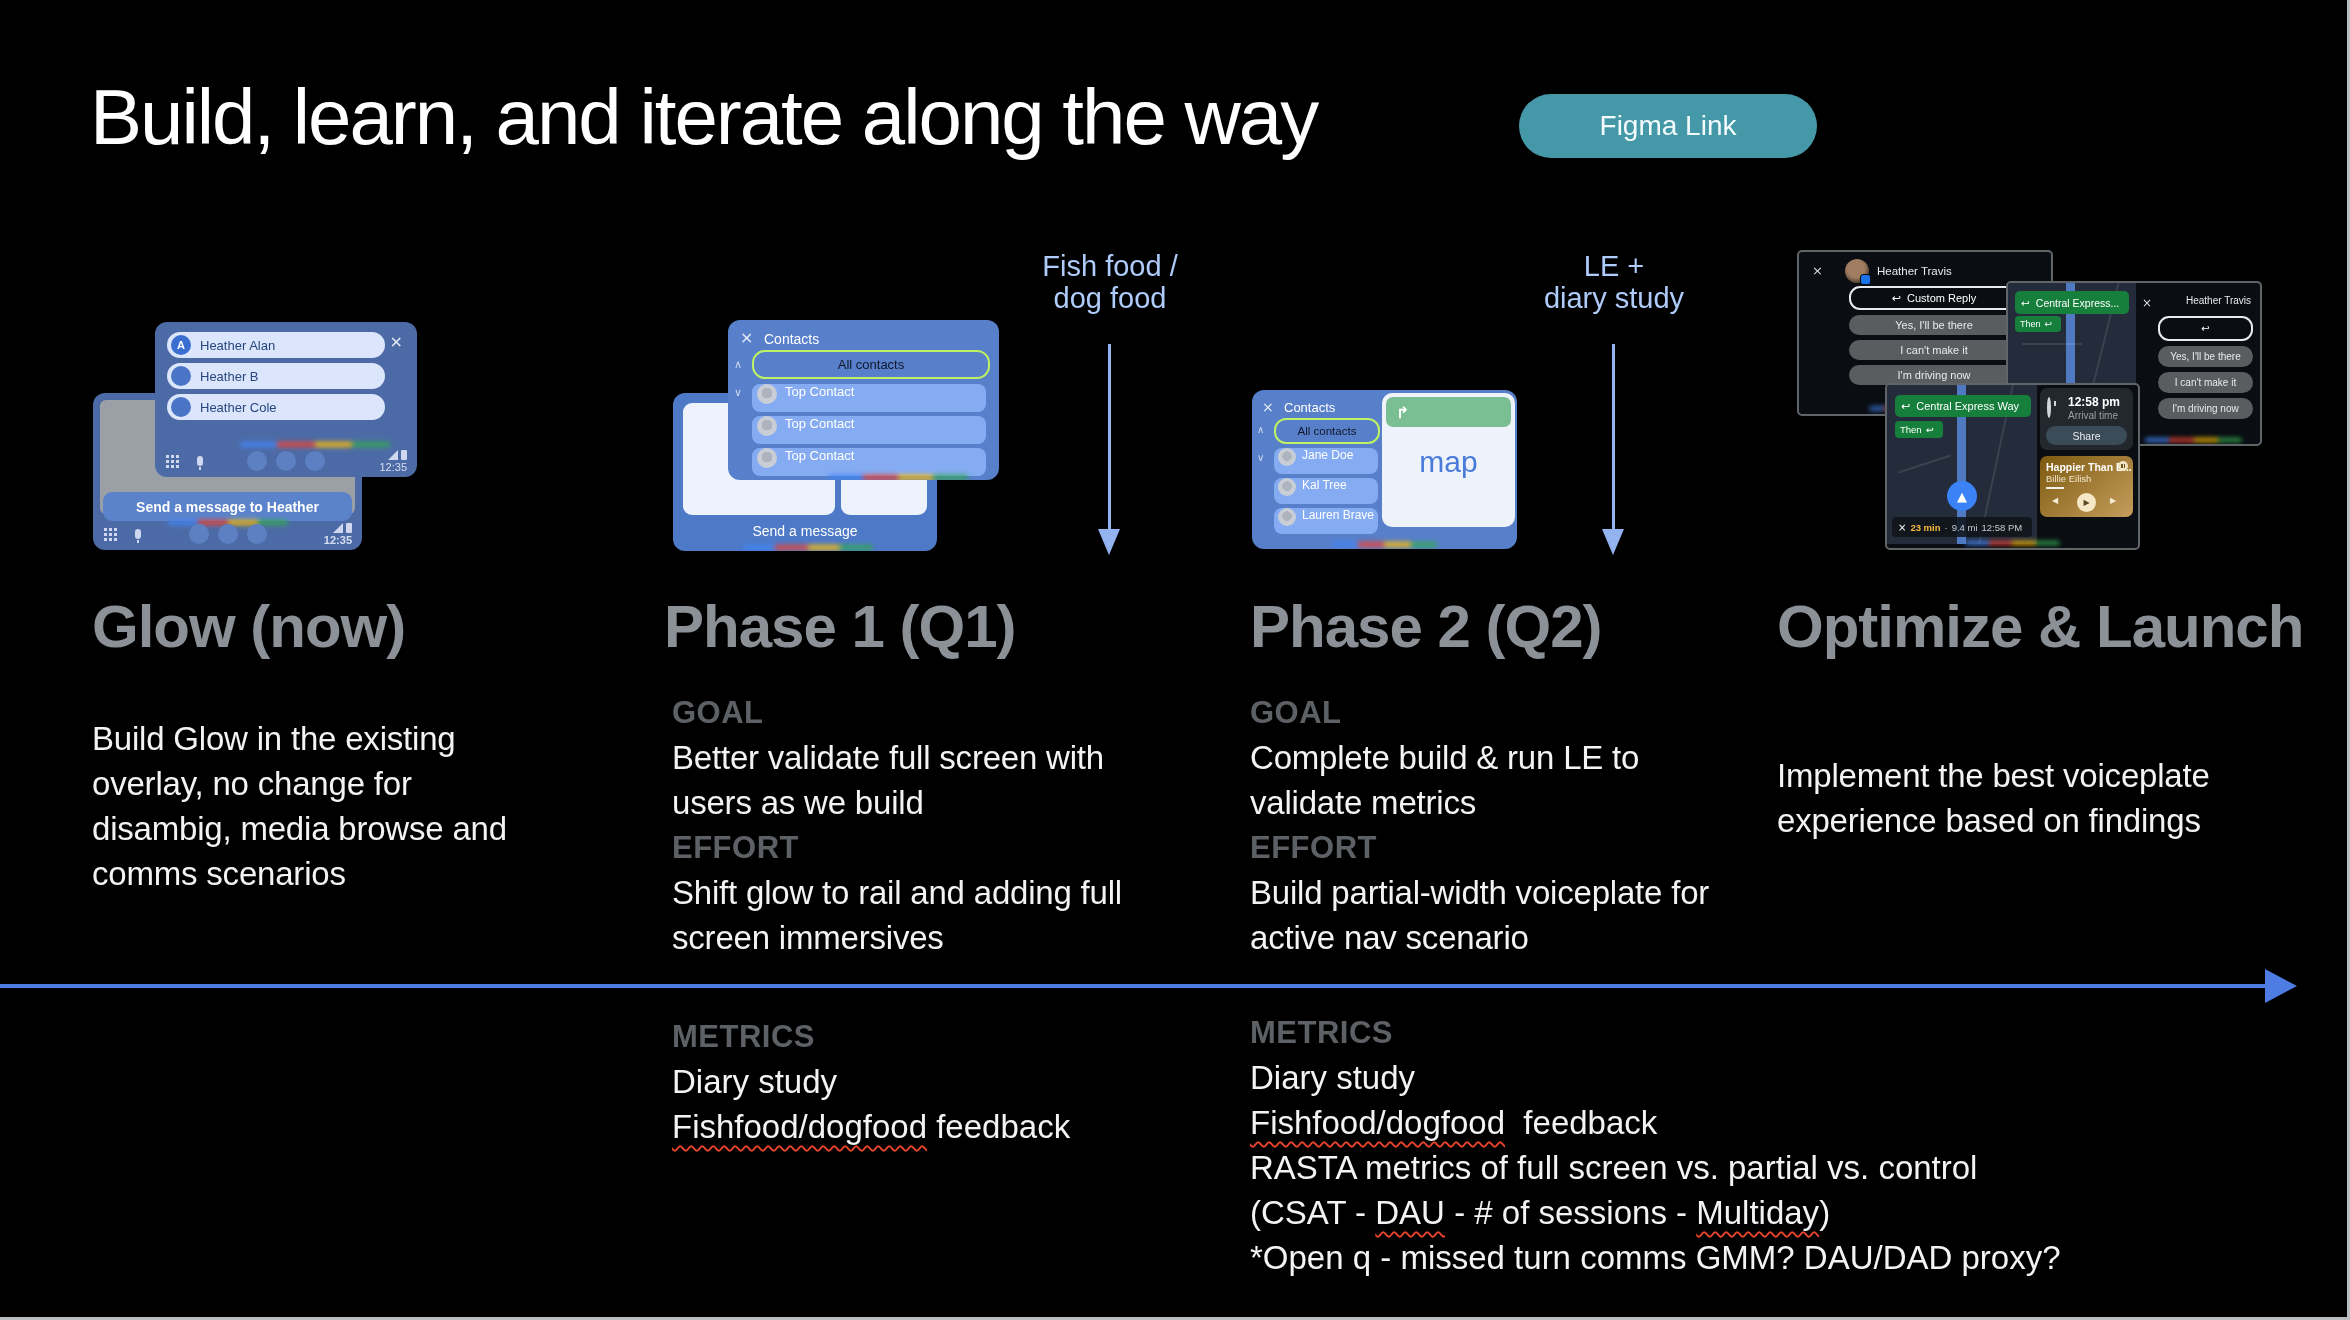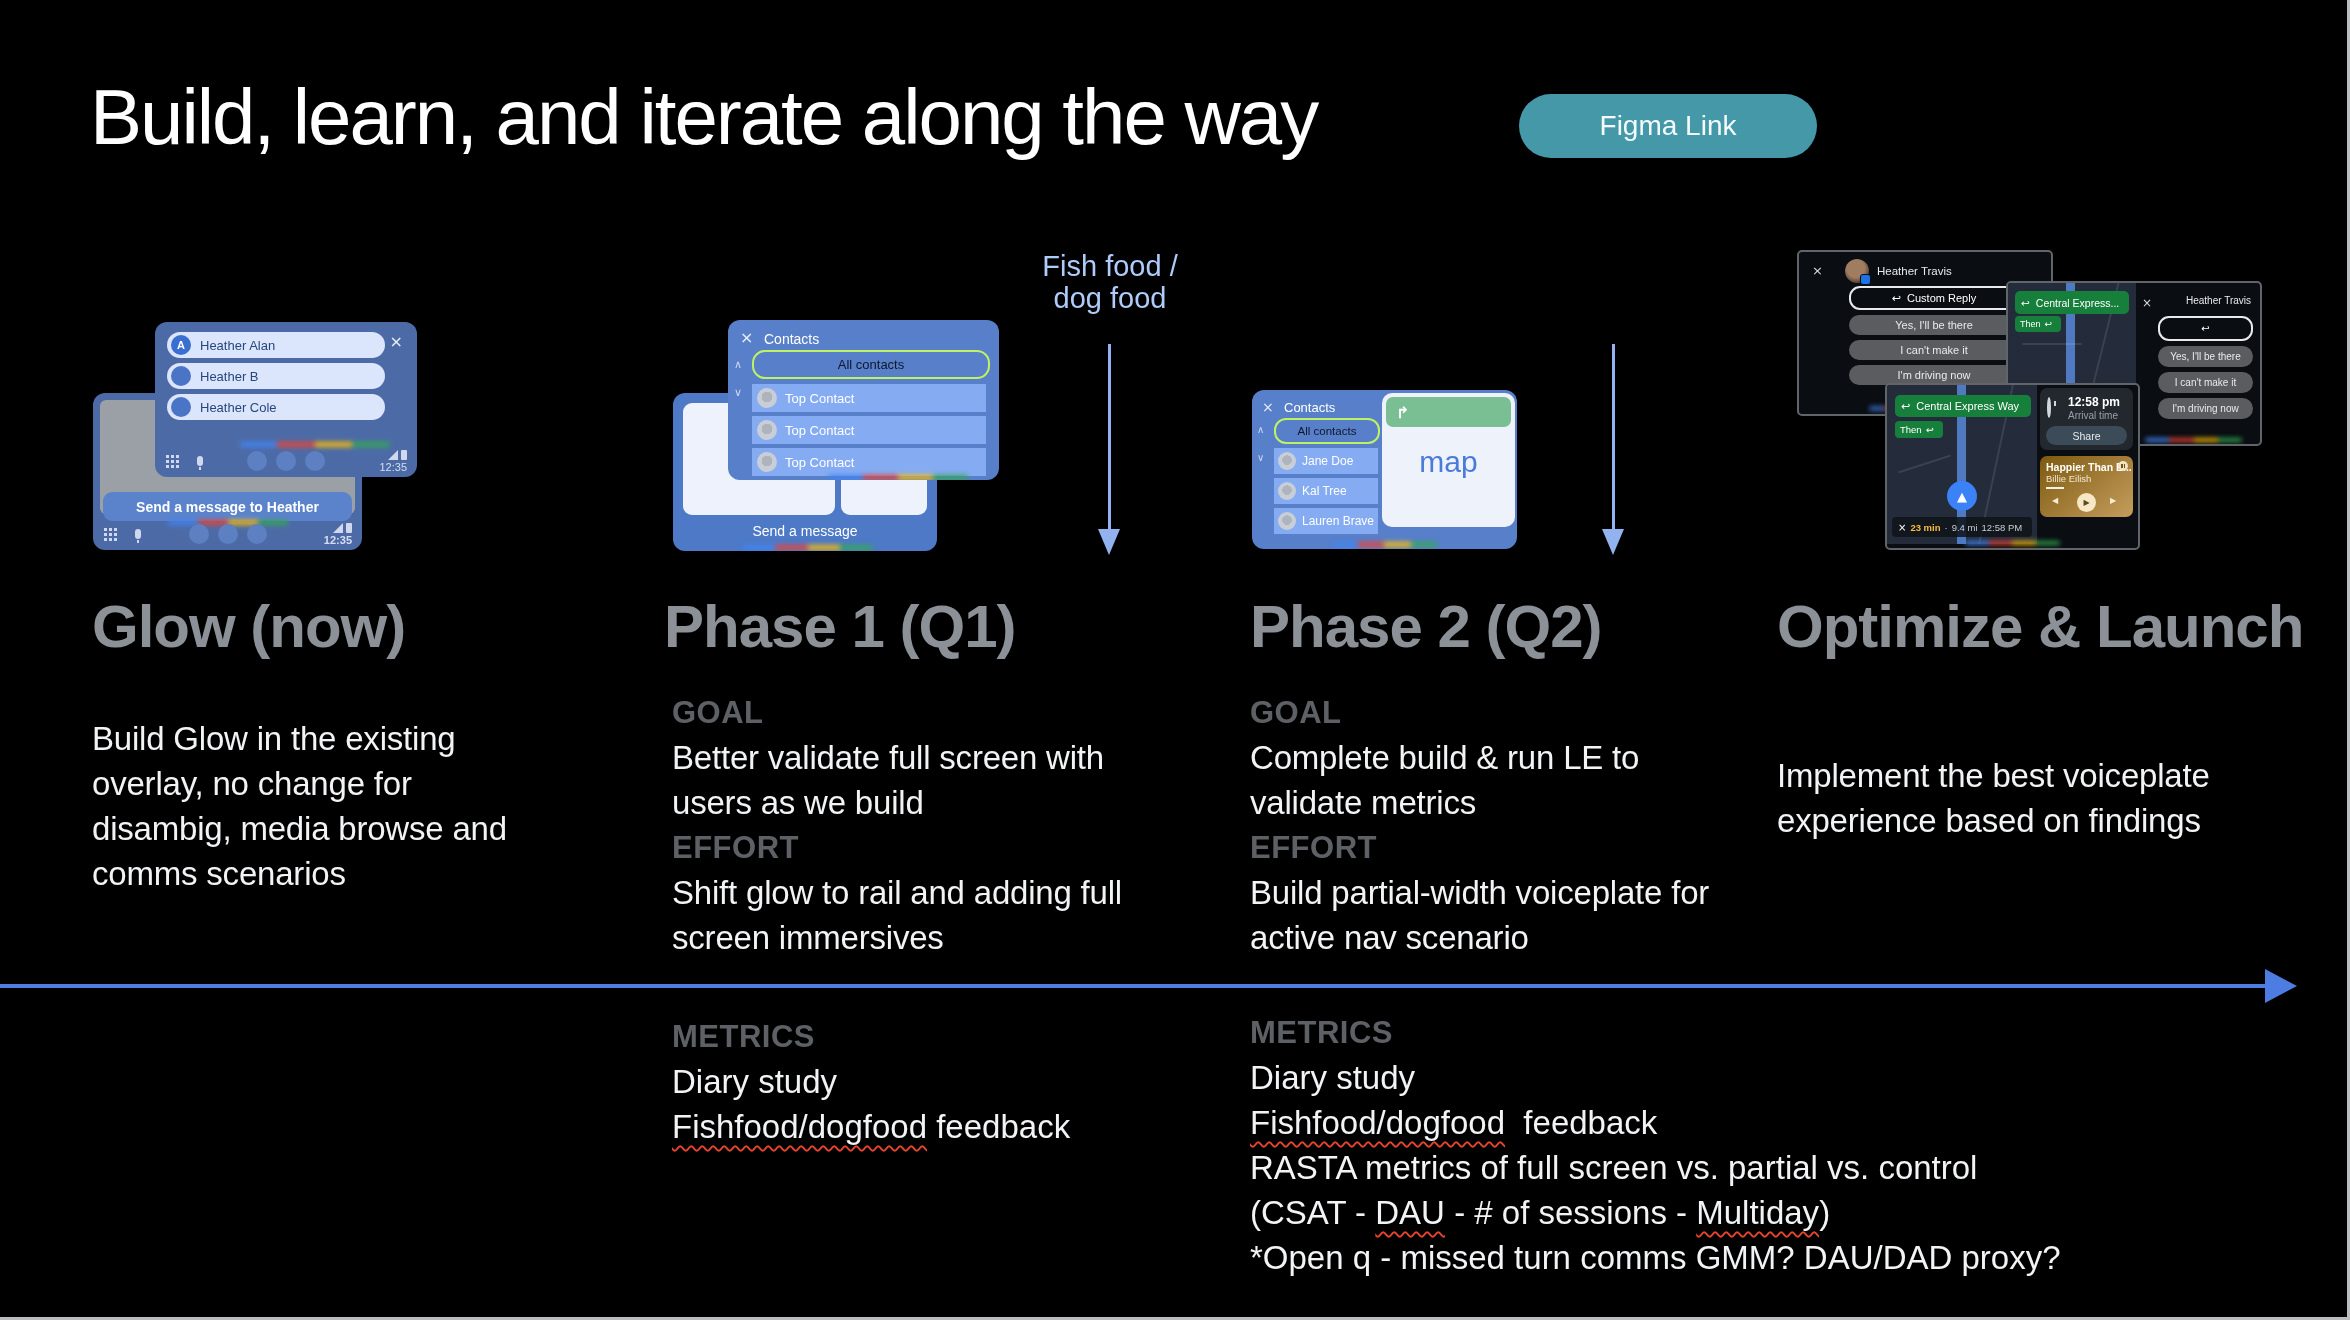--- a/index.html
+++ b/index.html
@@ -39,21 +39,21 @@
   .circ{width:20px;height:20px;border-radius:50%;background:#5d80c2;}
   .bbar-right{margin-left:auto;display:flex;flex-direction:column;align-items:flex-end;gap:1px;}
   .sigbat{display:flex;align-items:flex-end;gap:3px;}
   .signal{width:0;height:0;border-left:10px solid transparent;border-bottom:10px solid #cfd8ee;}
   .battery{width:6px;height:10px;background:#cfd8ee;border-radius:1px;}
   .btime{font-size:11px;color:#d7def2;}
   .g-row{height:26px;border-radius:13px;background:#dbe5fb;display:flex;align-items:center;gap:9px;padding-left:4px;margin-bottom:5px;}
   .g-avatar{width:20px;height:20px;border-radius:50%;background:#4a74c6;flex:0 0 auto;display:flex;align-items:center;justify-content:center;color:#fff;font-size:11px;font-weight:700;}
   .g-name{font-size:13px;color:#27477e;font-weight:500;}
   .close-x{color:#e9eef8;font-size:16px;line-height:16px;font-family:"DejaVu Sans",sans-serif;}
-  .p-row{height:28px;border-radius:0;background:#85acf2;display:flex;align-items:center;gap:8px;padding-left:5px;margin-bottom:4px;}
+  .p-row{height:28px;border-radius:8px;background:#85acf2;display:flex;align-items:flex-start;gap:8px;padding-left:5px;margin-bottom:4px;}
   .p-avatar{width:20px;height:20px;border-radius:50%;background:radial-gradient(circle at 50% 45%,#aeb4bd 0 35%,#c9ced6 36%);flex:0 0 auto;}
   .p-name{font-size:13px;color:#ffffff;}
   .outline-pill{border:2px solid #bef264;border-radius:13px;color:#0f172a;display:flex;align-items:center;justify-content:center;}
   .chev{position:absolute;color:#cfd9f2;font-size:11px;font-family:"DejaVu Sans",sans-serif;}
 
   
   .dk-panel{background:#0a0d12;border:2px solid #606569;border-radius:5px;overflow:hidden;}
   .reply-pill{border-radius:11px;background:#5b5c5f;color:#e8eaed;font-size:11px;display:flex;align-items:center;justify-content:center;margin-bottom:5px;}
   .reply-outline{border:2px solid #e8eaed;background:transparent;border-radius:11px;color:#fff;font-size:11px;display:flex;align-items:center;justify-content:center;margin-bottom:5px;}
   .avatar-photo{border-radius:50%;background:radial-gradient(circle at 45% 40%,#a07d61 0 45%,#5e4936 70%);position:relative;}
@@ -76,20 +76,24 @@
   <div class="abs title">Build, learn, and iterate along the way</div>
   <div class="abs figma-btn">Figma Link</div>
 
   <div class="abs annotation" style="left:960px;top:250px;width:300px;">
     <div>Fish food /</div>
     <div>dog food</div>
   </div>
   <div class="abs v-line" style="left:1108px;top:344px;height:186px;"></div>
   <div class="abs v-head" style="left:1098px;top:529px;"></div>
 
+  <div class="abs annotation" style="left:1464px;top:250px;width:300px;">
+    <div>LE +</div>
+    <div>diary study</div>
+  </div>
   <div class="abs v-line" style="left:1612px;top:344px;height:186px;"></div>
   <div class="abs v-head" style="left:1602px;top:529px;"></div>
 
   <div class="abs timeline"></div>
   <div class="abs timeline-head"></div>
 
   <div class="abs panel-blue" style="left:93px;top:393px;width:269px;height:157px;z-index:1;font-weight:bold;">
     <div class="abs" style="left:7px;top:7px;width:255px;height:114px;background:#9aa0a6;border-radius:6px;"></div>
     <div class="abs" style="left:10px;top:99px;width:249px;height:29px;border-radius:9px;background:#5b83cb;display:flex;align-items:center;justify-content:center;color:#fff;font-size:14px;">Send a message to Heather</div>
     <div class="abs rainbow" style="left:75px;top:127px;width:120px;"></div>

